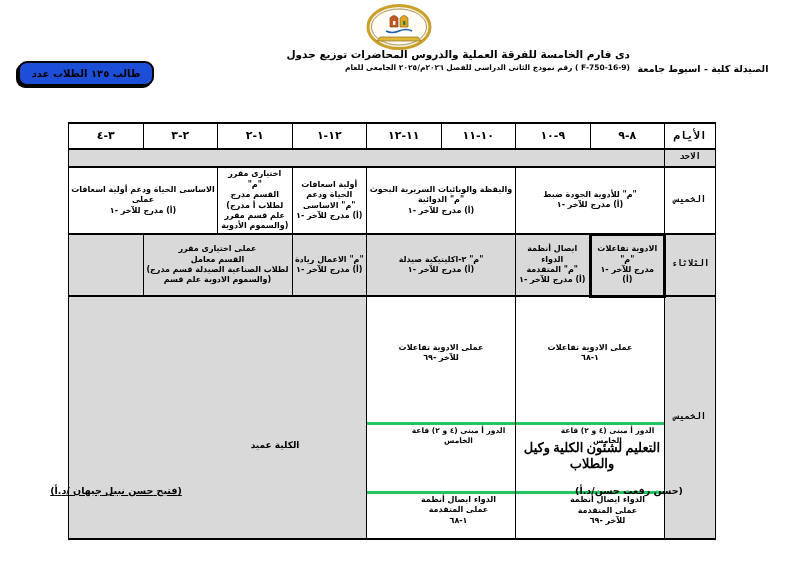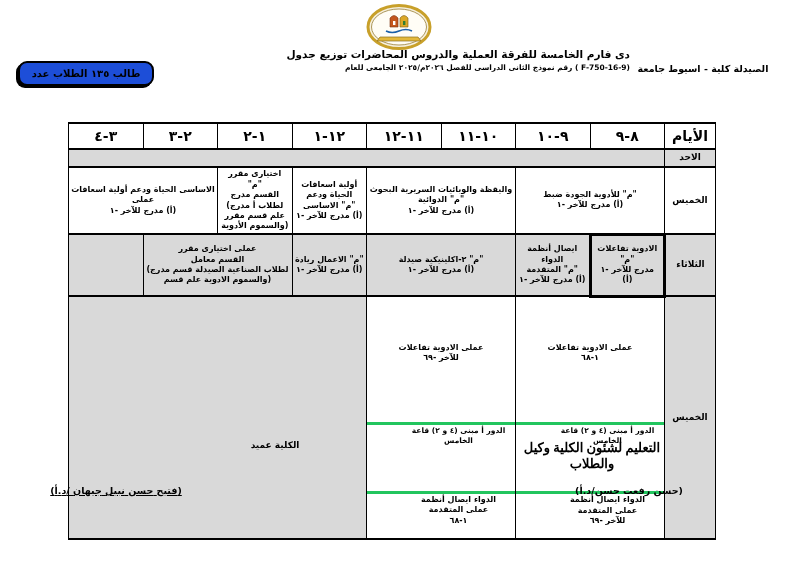--- a/index.html
+++ b/index.html
@@ -13,22 +13,22 @@
   #univ-block{left:612px;top:62px;width:182px;text-align:center;direction:ltr;}
   #univ-line1{font-size:9.5px;line-height:14px;}
   #univ-line2{font-size:7.5px;line-height:12px;}
   #students-box{left:18px;top:61px;width:128px;padding:5px 2px;border:2px solid #000;
     border-radius:9px;box-shadow:-2px 2px 0 #000;text-align:center;font-size:10px;direction:ltr;background:#1d4ed8;}
   
   #sched{left:68px;top:122px;width:648px;border-collapse:collapse;table-layout:fixed;direction:ltr;background:#fff;}
   #sched td{border:1px solid #000;border-top-width:2px;border-bottom-width:2px;
     text-align:center;vertical-align:middle;font-size:8px;line-height:1.3;
     white-space:pre-line;padding:1px 2px;overflow:hidden;}
-  #sched .day-col{width:51px;font-size:9px;}
-  #sched tr.hdr td{font-size:14px;height:22px;}
+  #sched .day-col{width:51px;font-size:9px;font-family:Liberation Mono, monospace;}
+  #sched tr.hdr td{font-size:11px;height:22px;}
   .shaded{background:#d9d9d9;}
   td.thick{border:3px solid #000 !important;}
   
   td.sect-cell{padding:0 !important;}
   .sect{padding:1px 2px;white-space:pre-line;margin-top:34px;}
   .sect + .sect{border-top:3px solid #22c55e;padding-left:37px;}
   .sect.hall{font-size:7.5px;}
   
   #vice-dean-title{left:516px;top:440px;width:152px;text-align:center;font-size:13px;direction:ltr;font-family:Liberation Serif, serif;}
   #dean-title{left:234px;top:440px;width:82px;text-align:center;font-size:9px;direction:ltr;}

